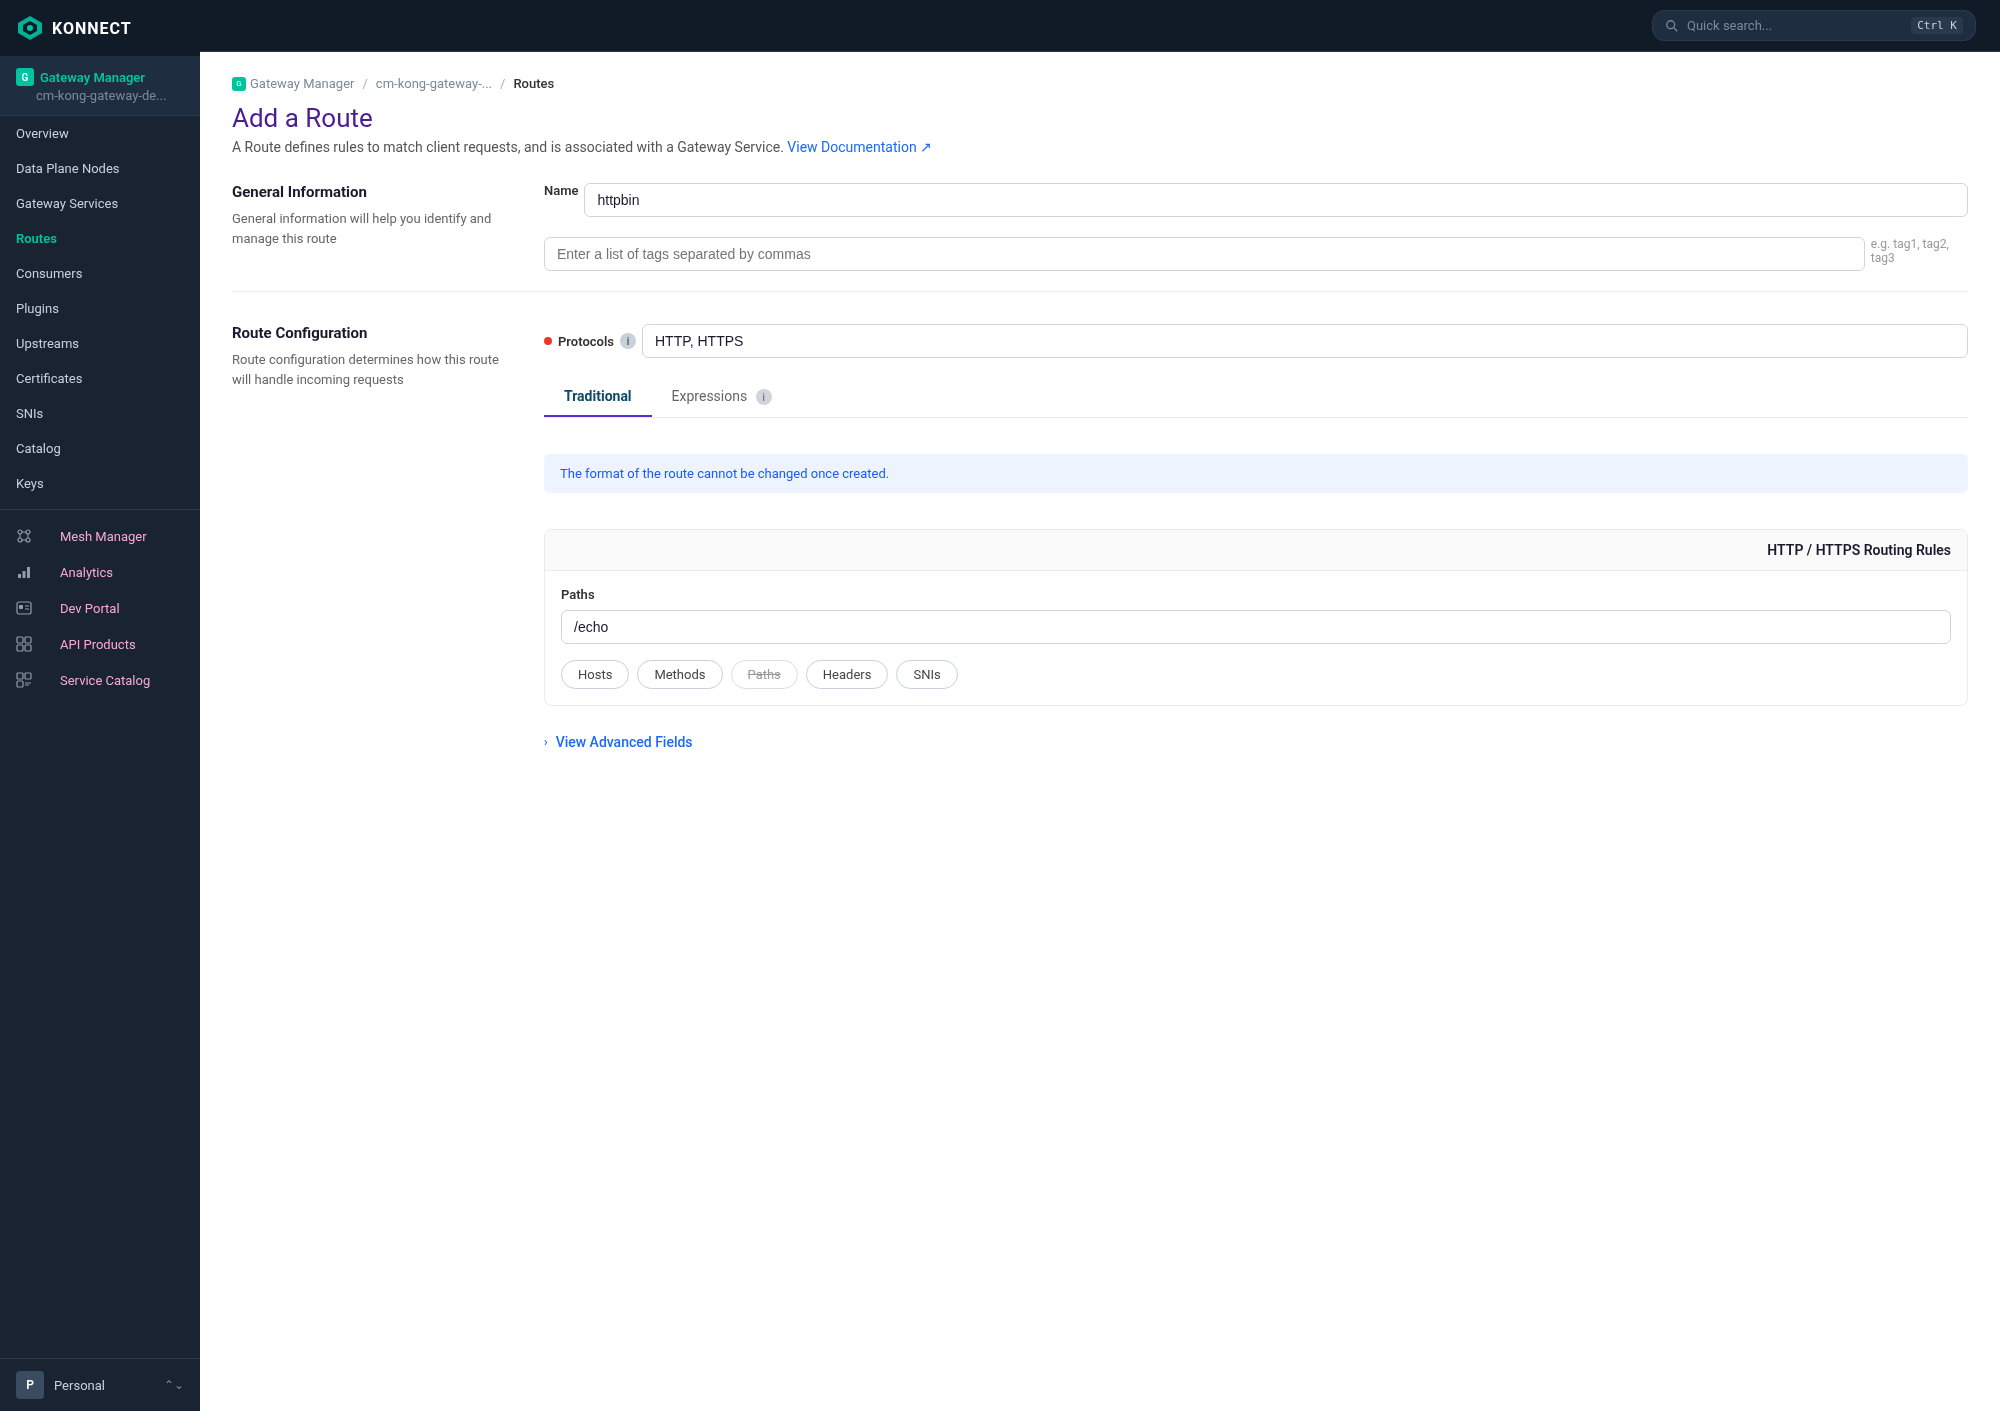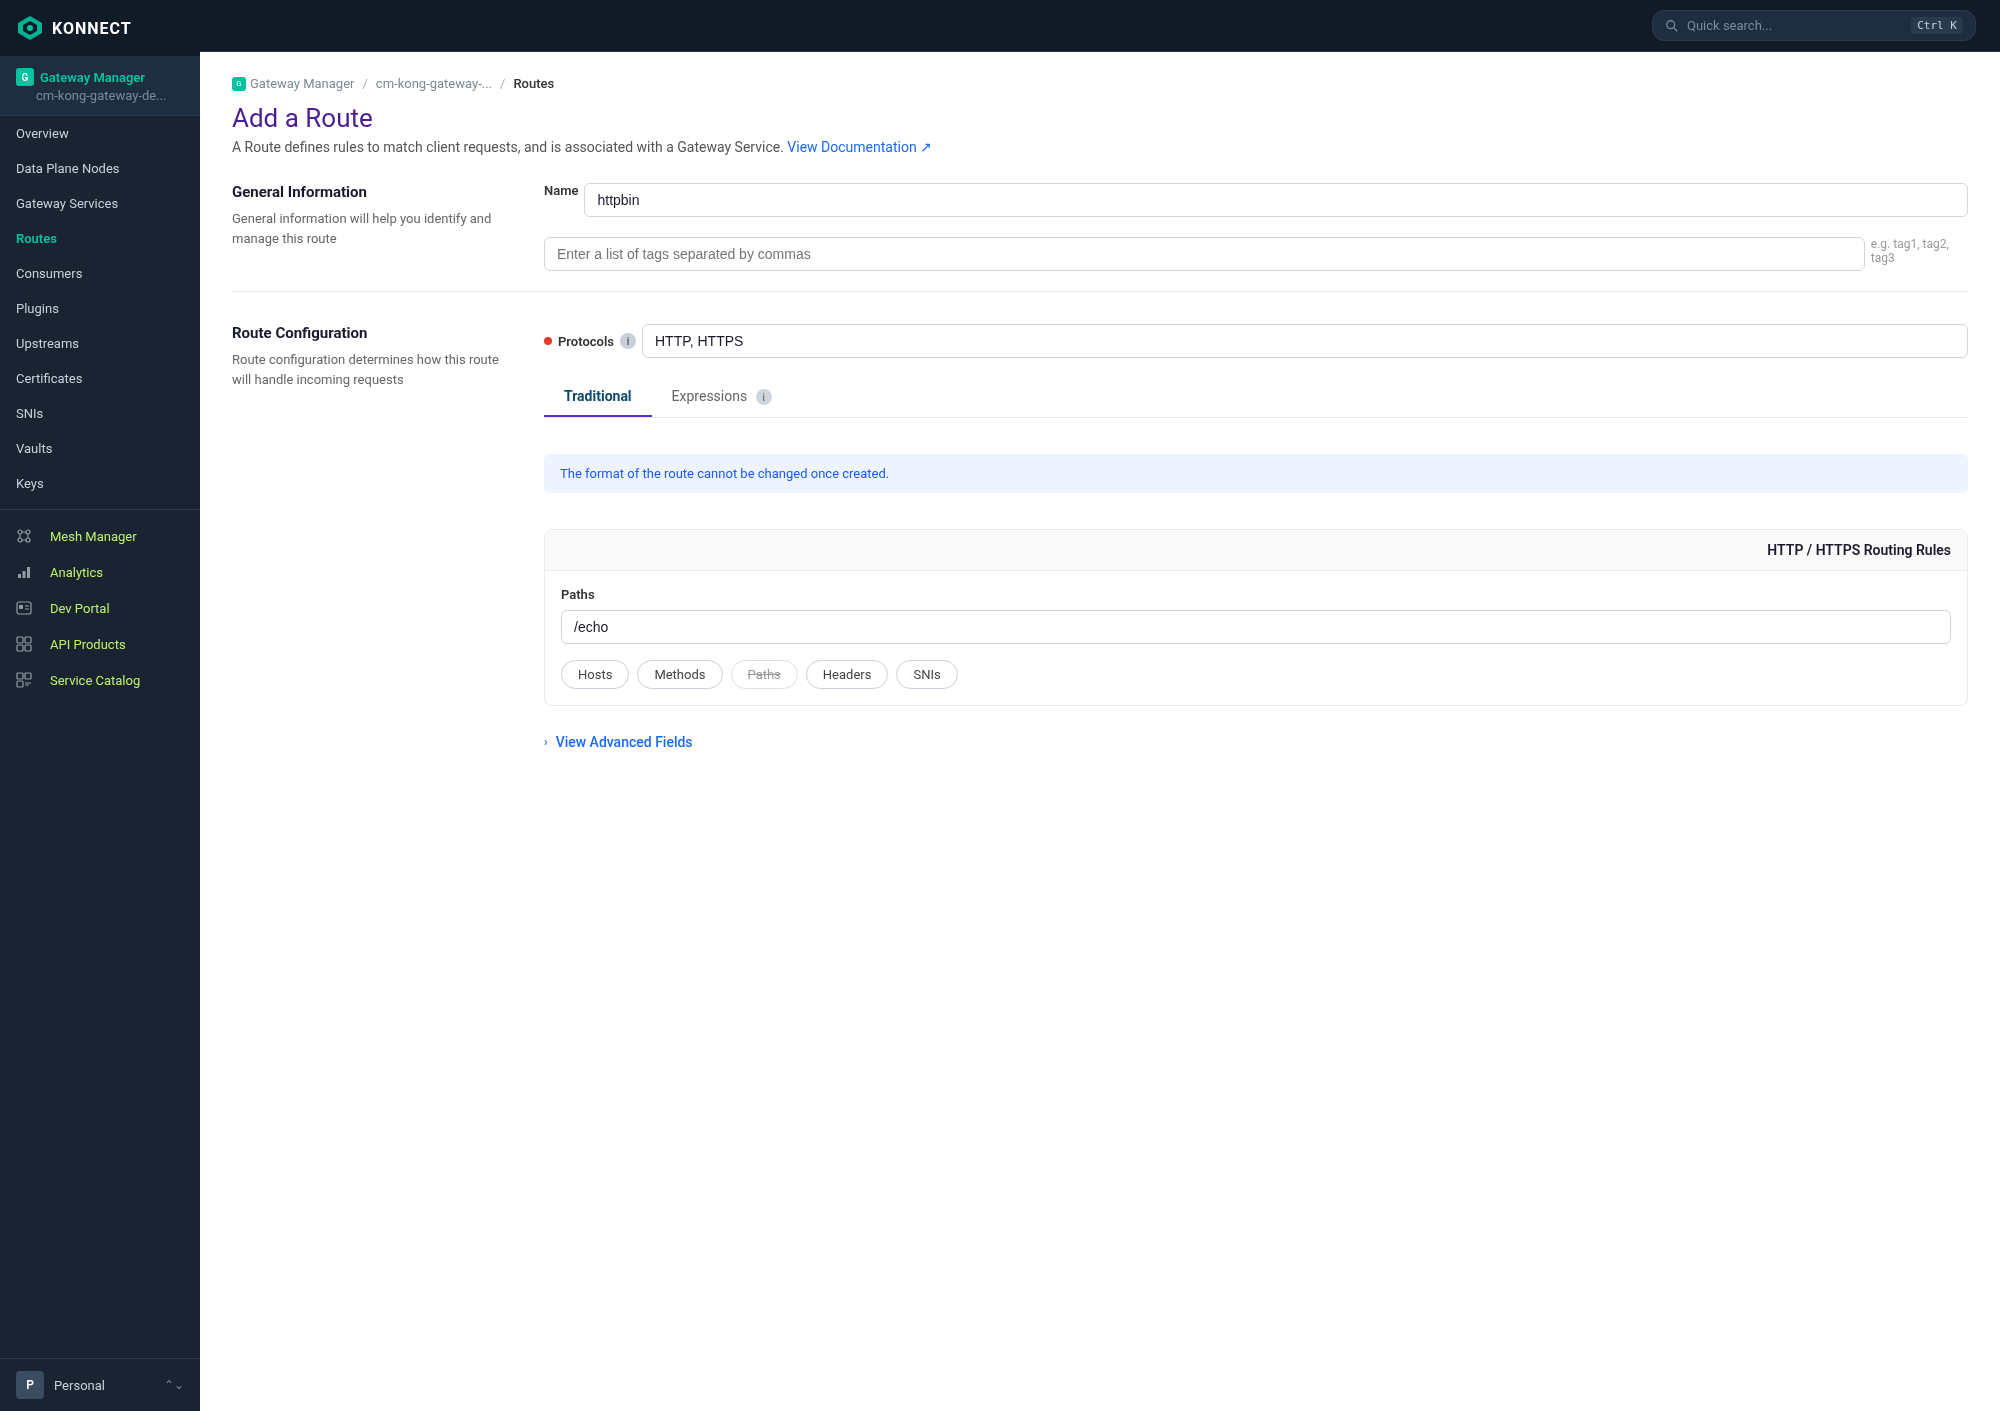--- a/index.html
+++ b/index.html
@@ -69,26 +69,26 @@
     .nav-item.active { color: #00c4a0; font-weight: 600; }
 
     .nav-section-divider {
       margin: 8px 0;
       border: none;
       border-top: 1px solid #2a3a4d;
     }
 
     .nav-group-item {
       padding: 10px 16px;
-      color: #bef264;
-      cursor: pointer;
-      font-size: 13px;
-      display: flex;
-      align-items: center;
-      gap: 18px;
+      color: #f9a8d4;
+      cursor: pointer;
+      font-size: 13px;
+      display: flex;
+      align-items: center;
+      gap: 28px;
     }
     .nav-icon {
       width: 16px;
       height: 16px;
       opacity: 0.7;
     }
 
     .sidebar-footer {
       margin-top: auto;
       border-top: 1px solid #2a3a4d;
@@ -438,21 +438,21 @@
   <nav>
     <div class="nav-item">Overview</div>
     <div class="nav-item">Data Plane Nodes</div>
     <div class="nav-item">Gateway Services</div>
     <div class="nav-item active">Routes</div>
     <div class="nav-item">Consumers</div>
     <div class="nav-item">Plugins</div>
     <div class="nav-item">Upstreams</div>
     <div class="nav-item">Certificates</div>
     <div class="nav-item">SNIs</div>
-    <div class="nav-item">Vaults</div>
+    <div class="nav-item">Catalog</div>
     <div class="nav-item">Keys</div>
   </nav>
 
   <hr class="nav-section-divider">
 
   <div class="nav-group-item">
     <svg class="nav-icon" viewBox="0 0 16 16" fill="none">
       <circle cx="4" cy="4" r="2" stroke="#c8d0db" stroke-width="1.2"></circle>
       <circle cx="12" cy="4" r="2" stroke="#c8d0db" stroke-width="1.2"></circle>
       <circle cx="4" cy="12" r="2" stroke="#c8d0db" stroke-width="1.2"></circle>

